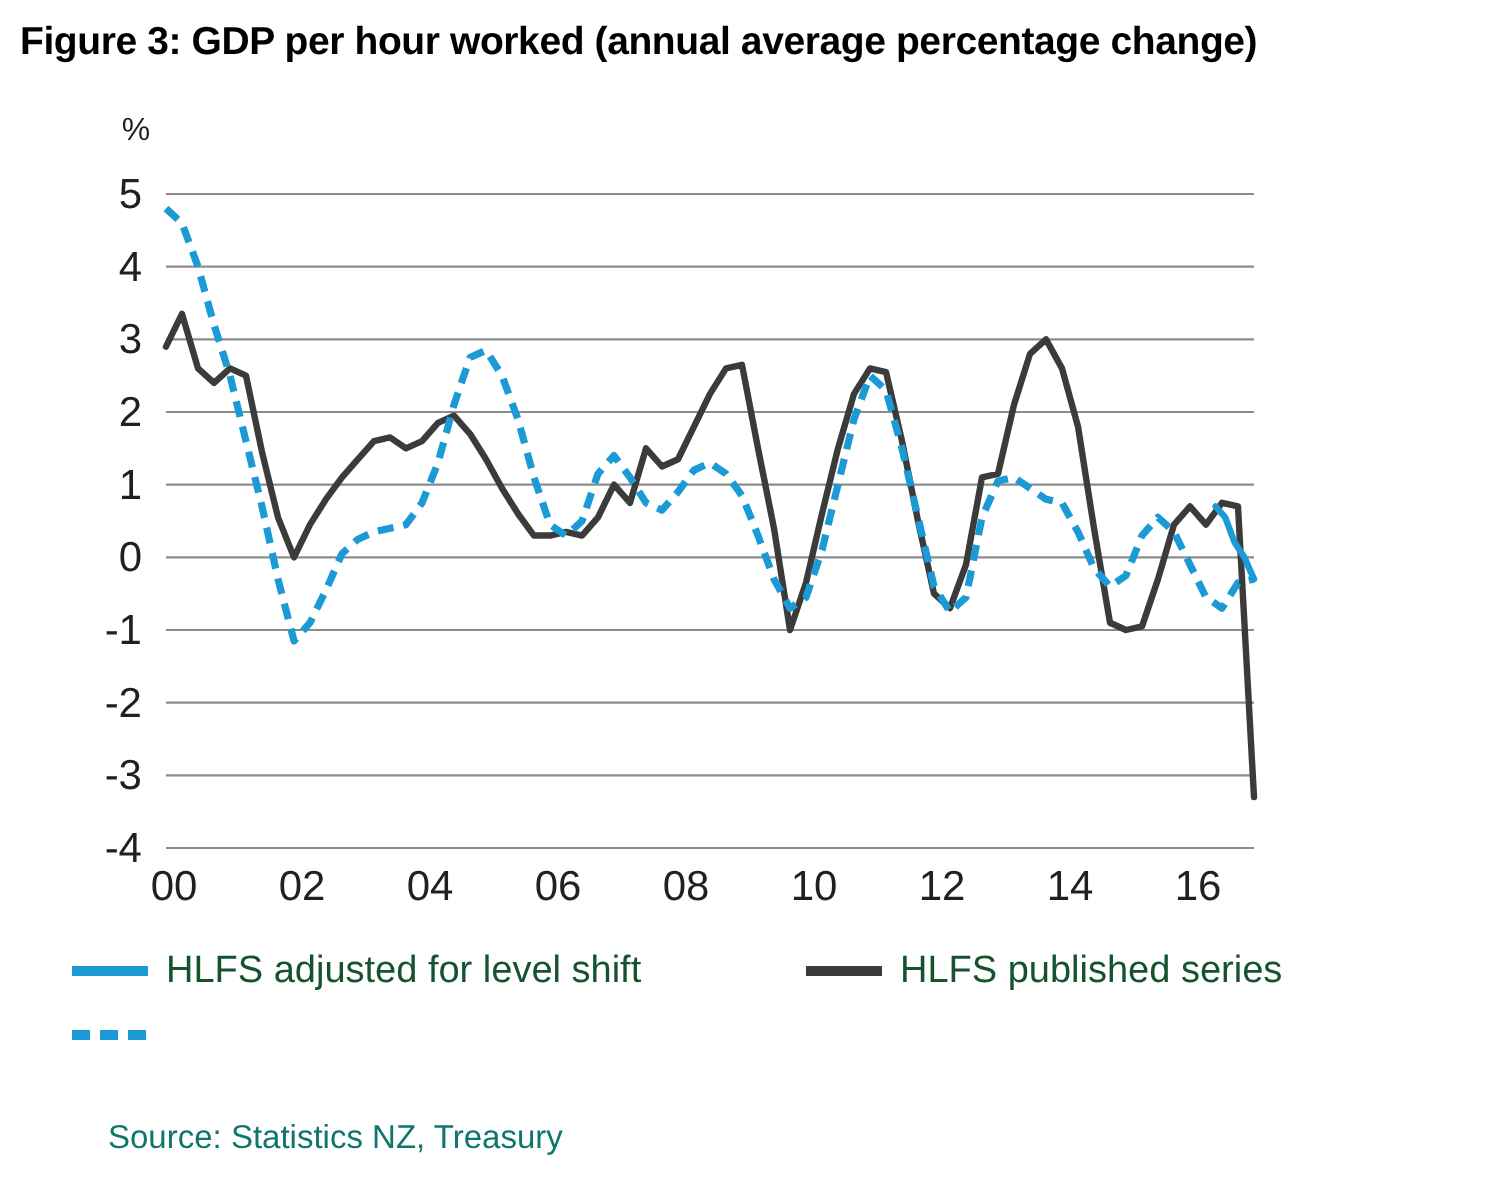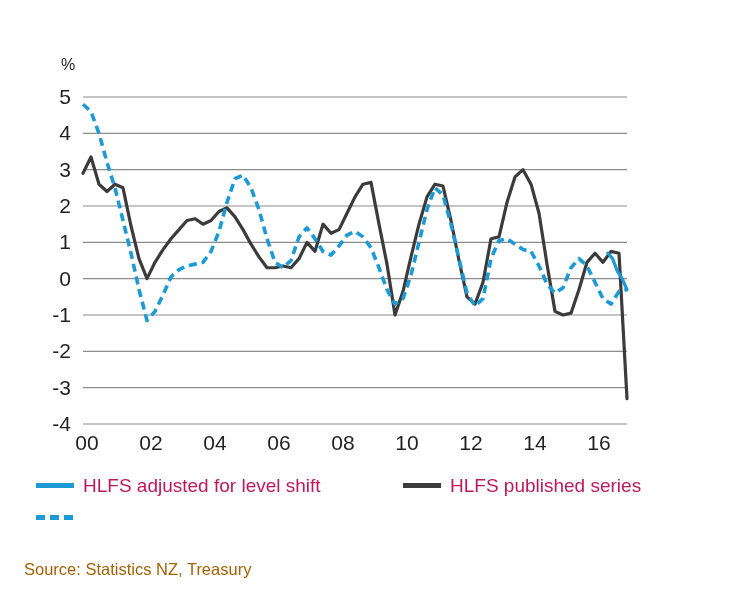--- a/index.html
+++ b/index.html
@@ -78,38 +78,39 @@
   .swatch-black-solid { background: #3b3b3b; }
   .swatch-blue-dash {
     height: 5px;
     background: repeating-linear-gradient(
       to right,
       #1b9ad6 0px, #1b9ad6 9px,
       rgba(255,255,255,0) 9px, rgba(255,255,255,0) 14px);
   }
   .legend-label {
     font-size: 19px;
-    color: #be185d;
+    color: #14532d;
     white-space: nowrap;
     line-height: 1;
   }
   .source-note {
     position: absolute;
-    left: 24px;
+    left: 54px;
     top: 560px;
     font-size: 16.5px;
-    color: #a16207;
+    color: #0f766e;
     white-space: nowrap;
   }
 </style>
 </head>
 <body>
 
 <div id="figure-root">
 
+  <div class="fig-title">Figure 3: GDP per hour worked (annual average percentage change)</div>
 
   <div class="chart-area">
     <svg class="chart-svg" width="750" height="410" viewBox="0 0 750 410">
       <g>
         <text class="axis-unit" id="unit-label" x="68" y="22" text-anchor="middle">%</text>
       </g>
       <g id="gridlines">
           <line x1="83" x2="627" y1="49" y2="49" stroke="#8c8c8c" stroke-width="1.1"></line>
           <line x1="83" x2="627" y1="85.33333333333333" y2="85.33333333333333" stroke="#8c8c8c" stroke-width="1.1"></line>
           <line x1="83" x2="627" y1="121.66666666666666" y2="121.66666666666666" stroke="#8c8c8c" stroke-width="1.1"></line>

